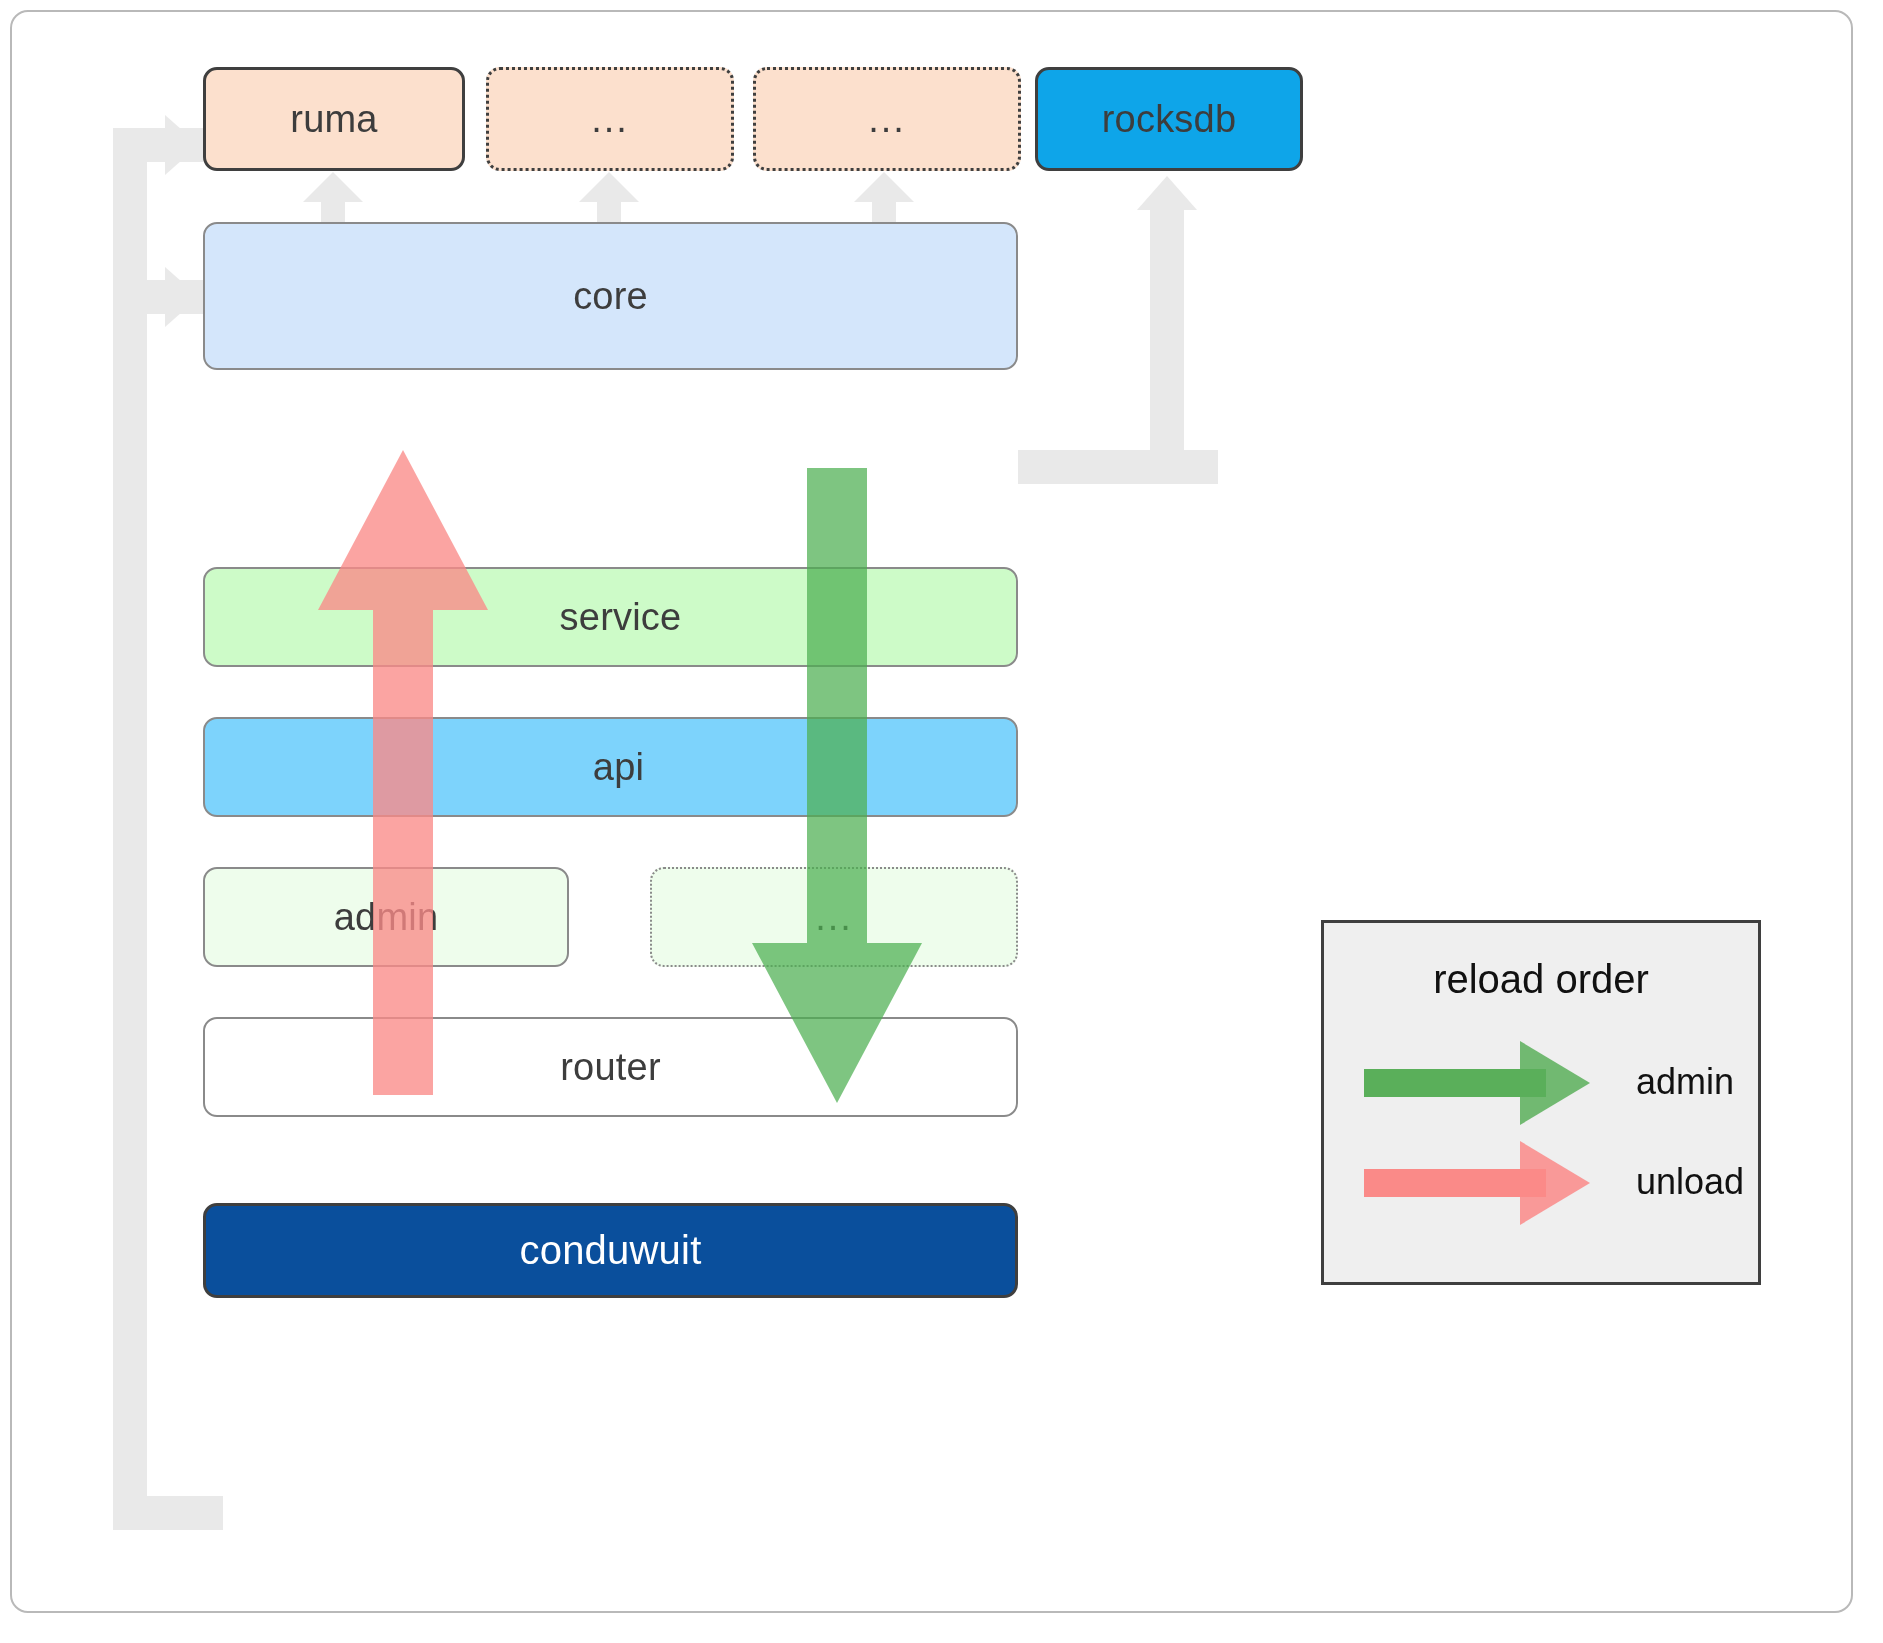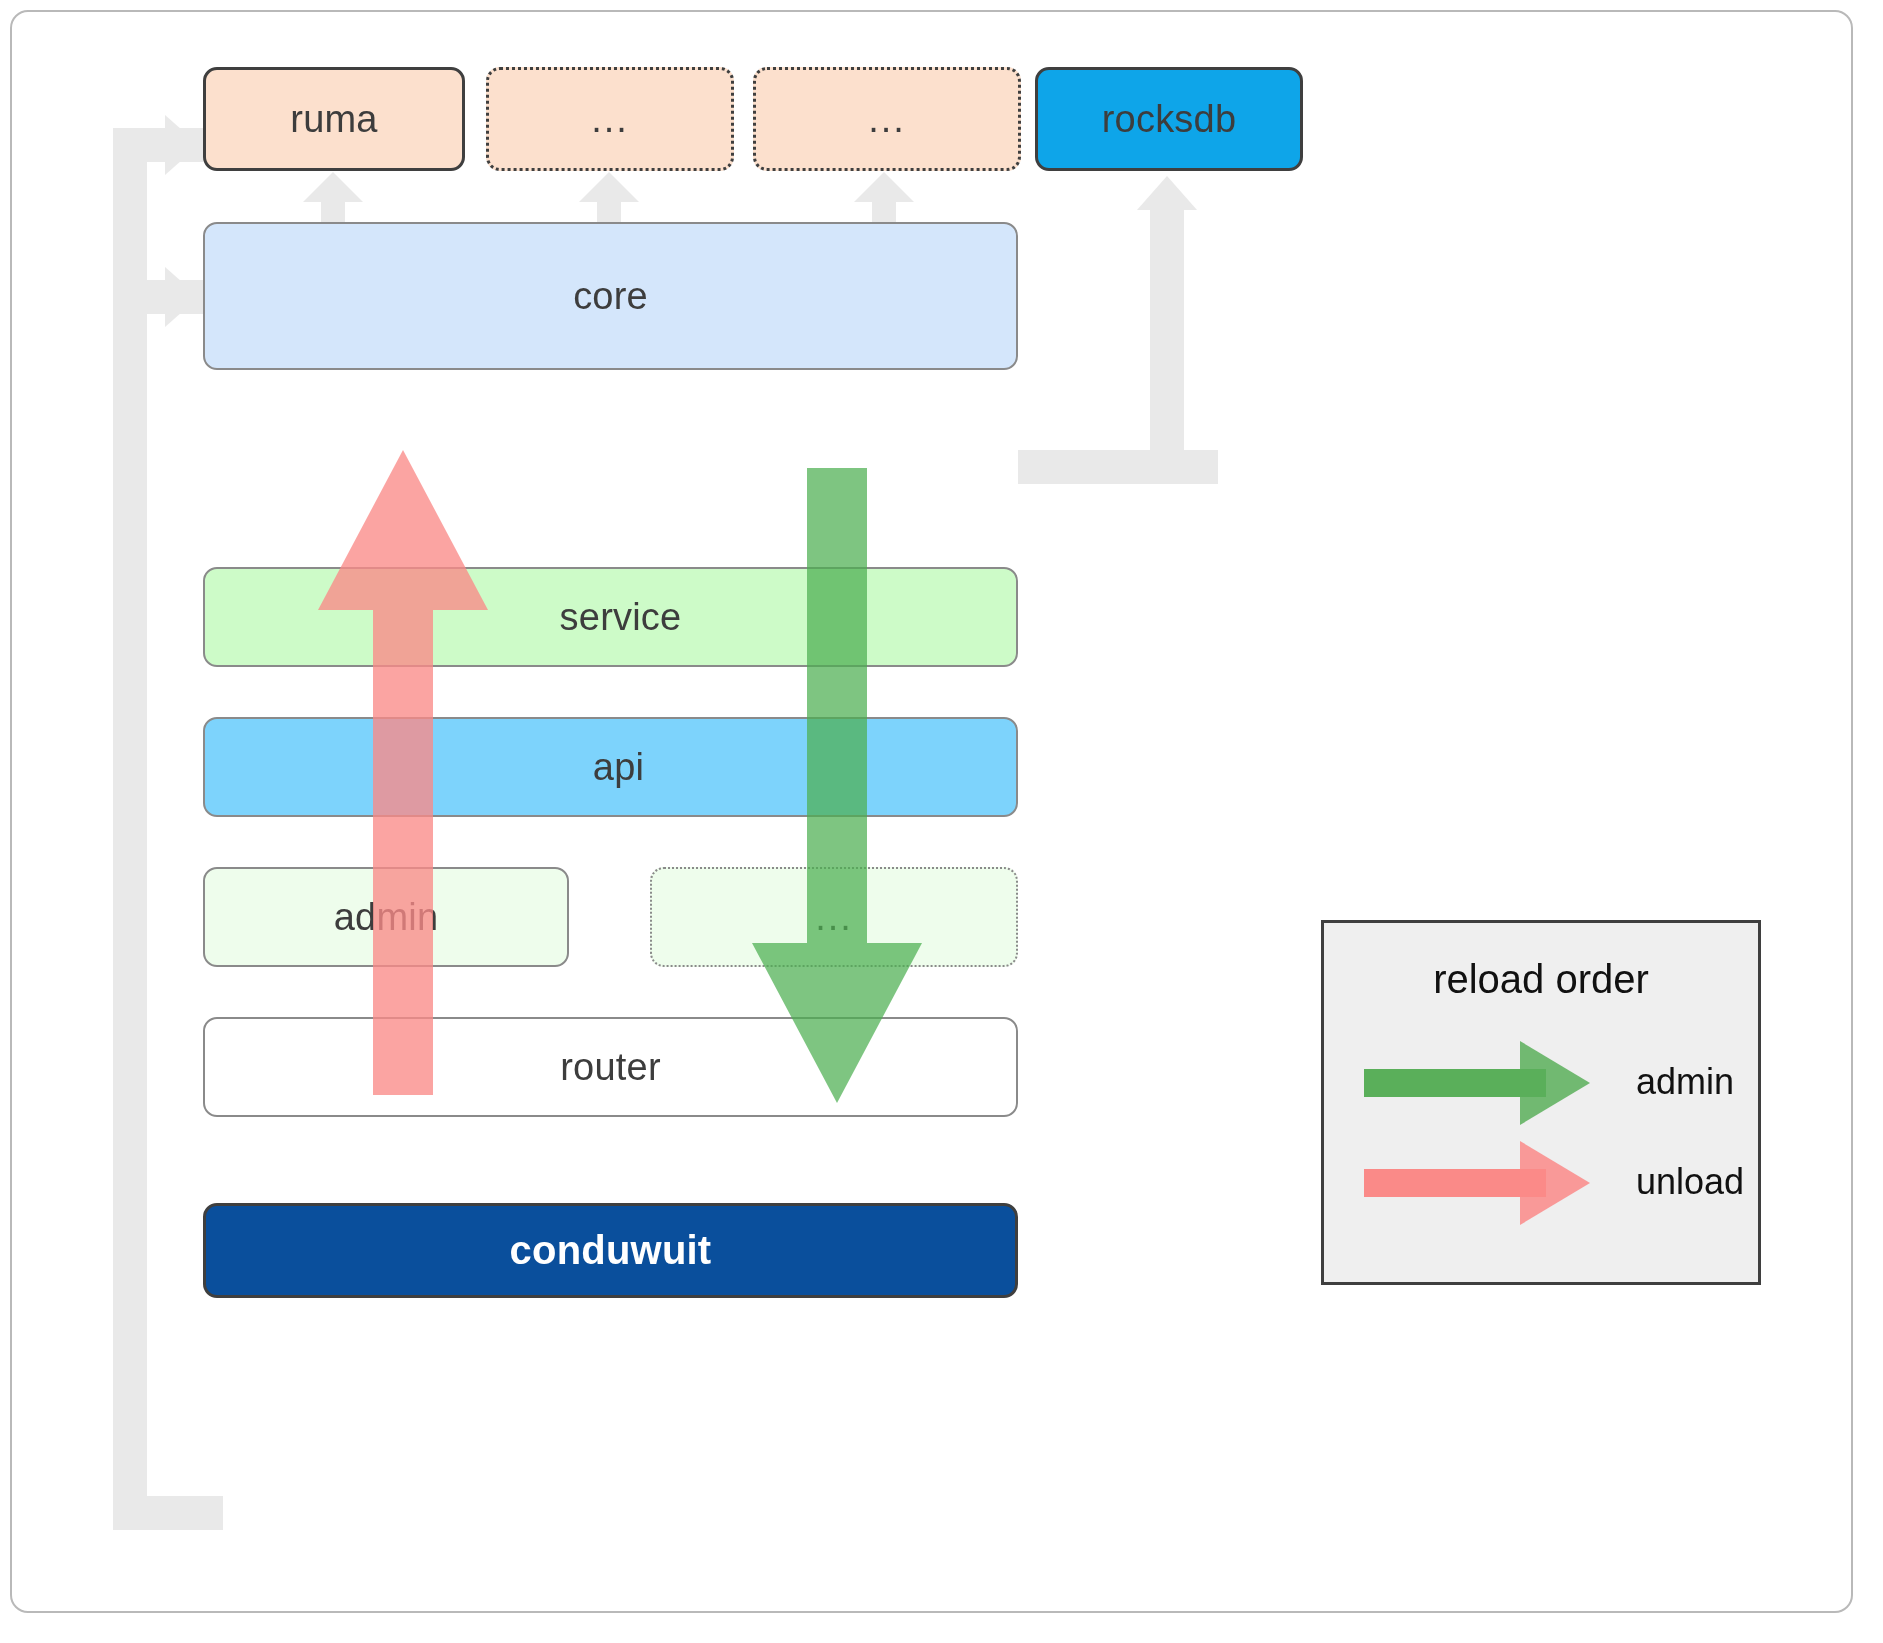--- a/index.html
+++ b/index.html
@@ -129,21 +129,21 @@
   </div>
 
   <div class="box dotted-gray" style="left:650px;top:867px;width:368px;height:100px;background:#eefdec;">
     <span class="dots">...</span>
   </div>
 
   <div class="box solid-gray" style="left:203px;top:1017px;width:815px;height:100px;background:#ffffff;">
     <span>router</span>
   </div>
 
-  <div class="box solid-dark" style="left:203px;top:1203px;width:815px;height:95px;background:#0a4f9c;color:#fff;font-size:40px;font-weight:bold;">
+  <div class="box solid-dark" style="left:203px;top:1203px;width:815px;height:95px;background:#0a4f9c;color:#fff;font-size:40px;font-weight:normal;">
     <span>conduwuit</span>
   </div>
 
   <svg style="position:absolute;left:318px;top:450px;width:170px;height:645px;overflow:visible;" viewBox="0 0 170 645" preserveAspectRatio="none">
     <polygon points="85,0 170,160 115,160 115,645 55,645 55,160 0,160" fill="#fa8a88" fill-opacity="0.78"></polygon>
   </svg>
 
   <svg style="position:absolute;left:752px;top:468px;width:170px;height:635px;overflow:visible;" viewBox="0 0 170 635" preserveAspectRatio="none">
     <polygon points="55,0 115,0 115,475 170,475 85,635 0,475 55,475" fill="#4caf50" fill-opacity="0.72"></polygon>
   </svg>

